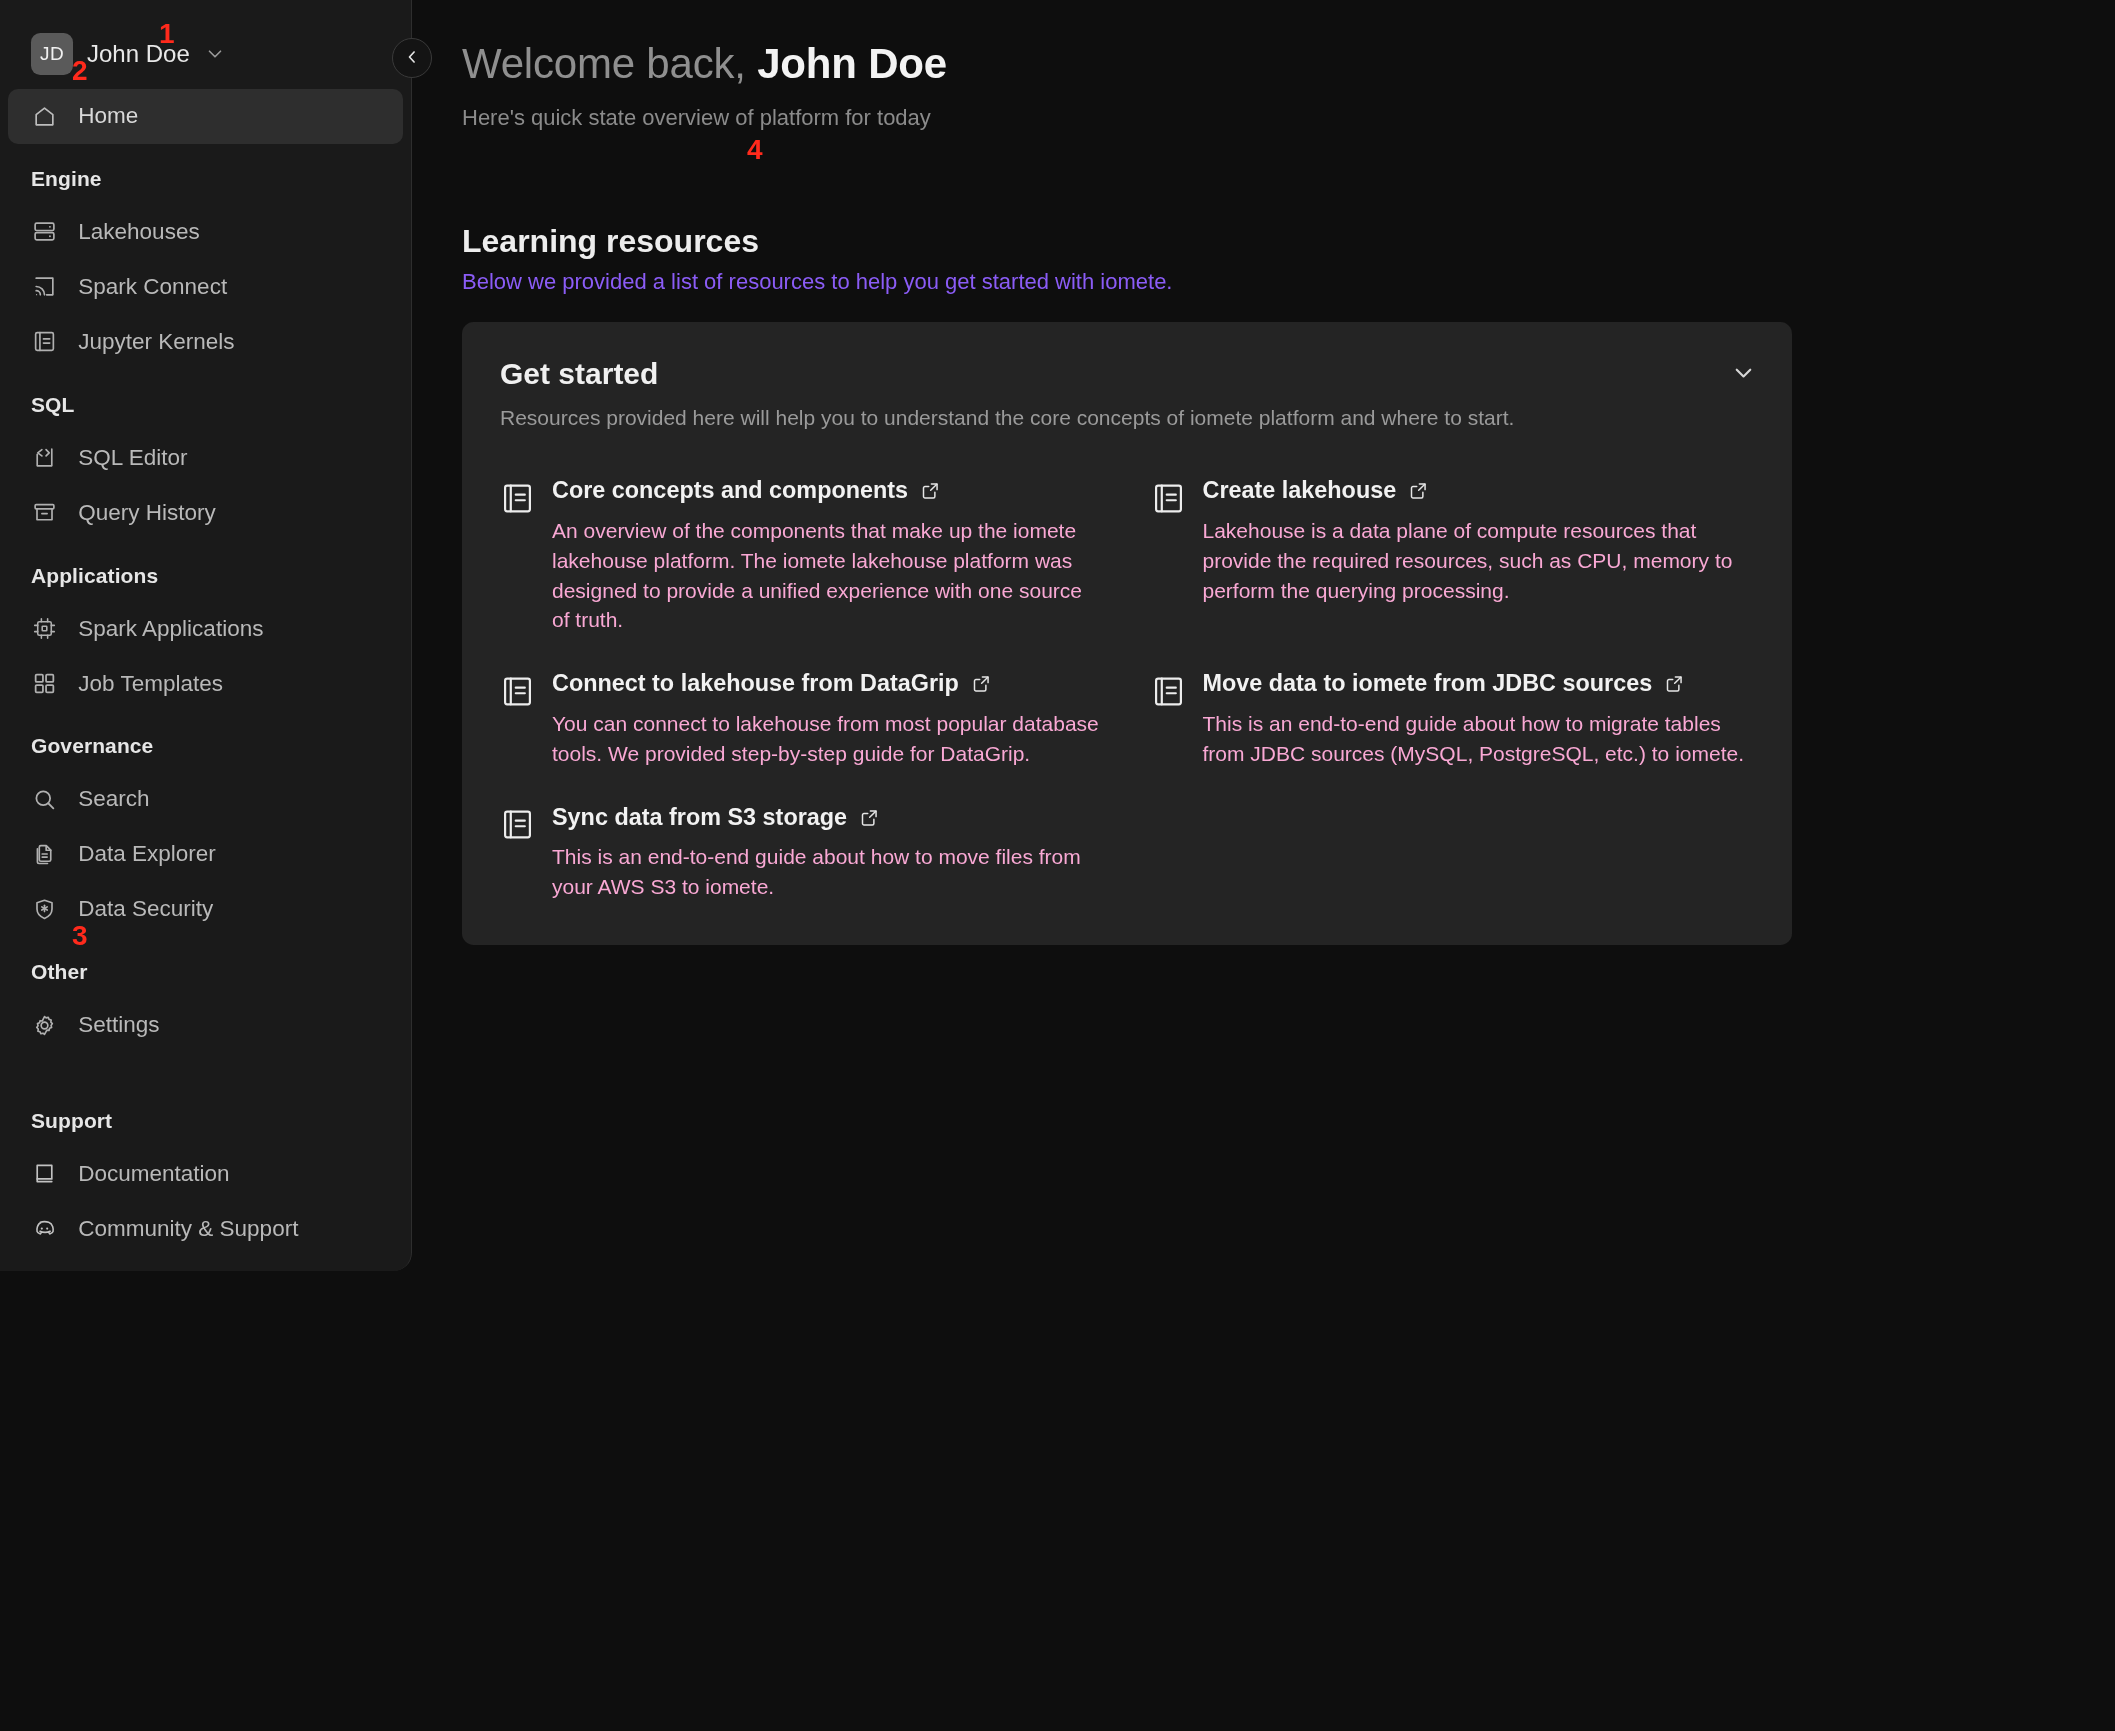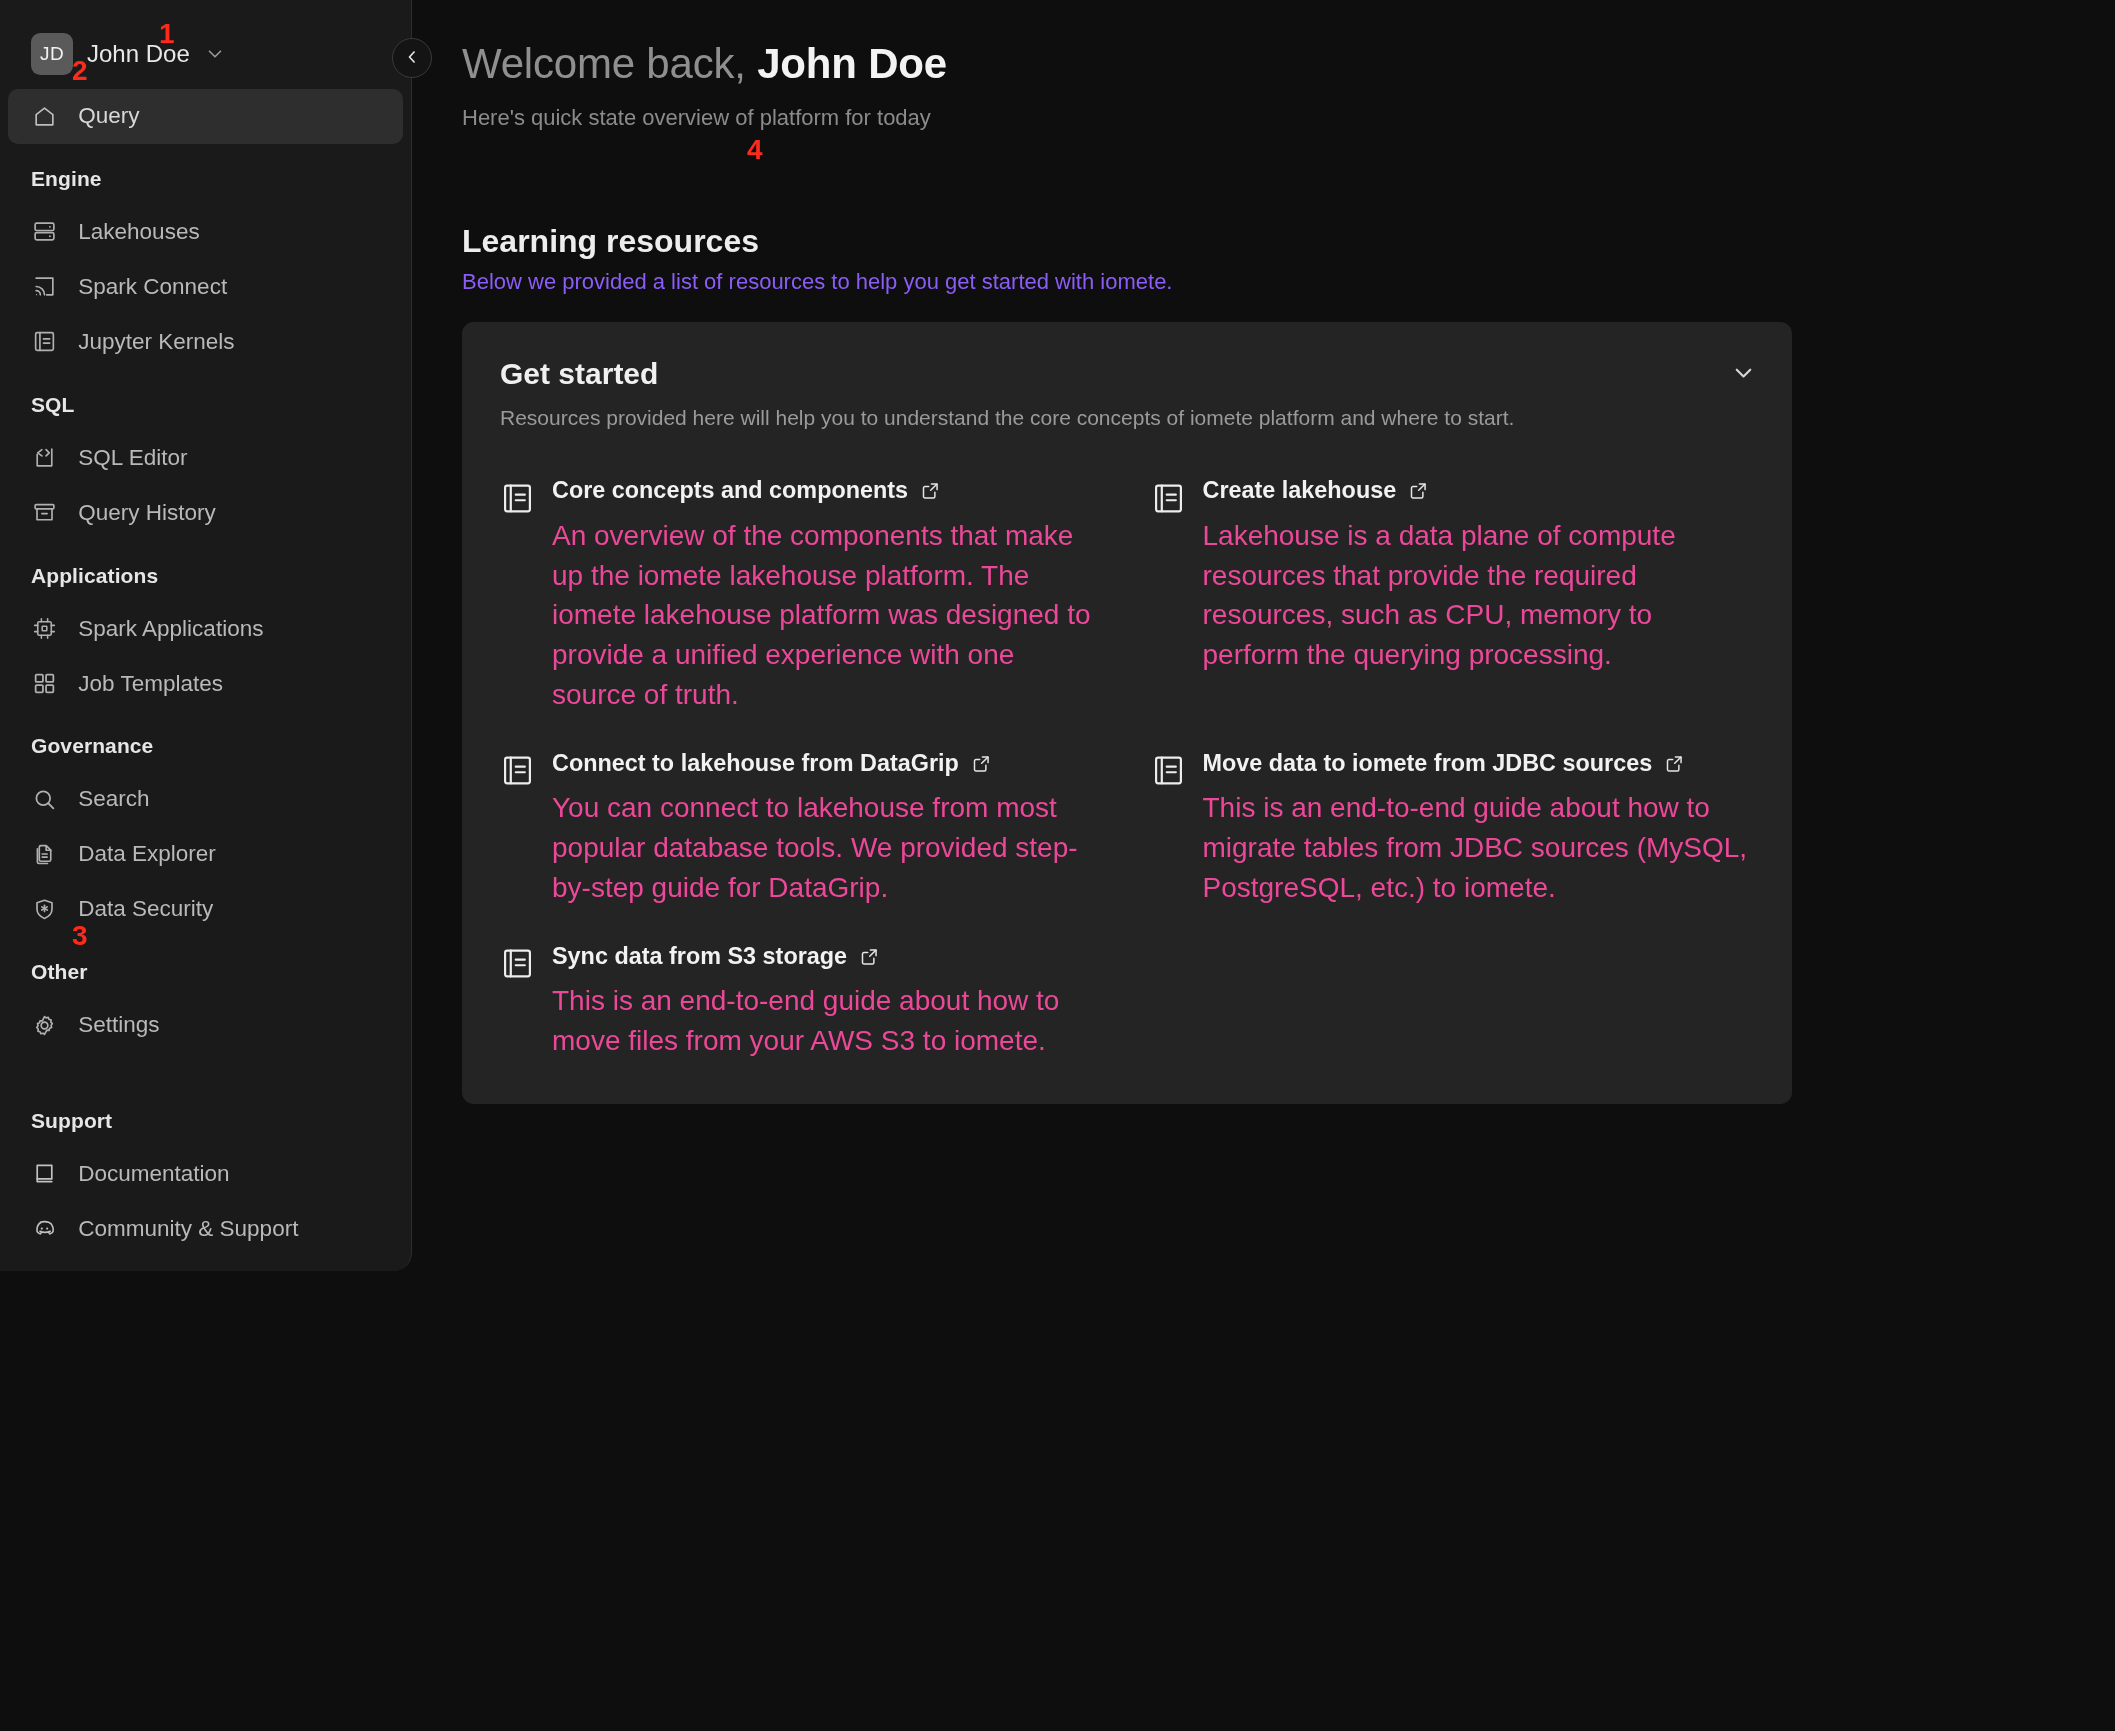--- a/index.html
+++ b/index.html
@@ -88,21 +88,21 @@
     display: grid;
     grid-template-columns: 1fr 1fr;
     column-gap: 47px;
     row-gap: 35px;
   }
   .res-item { display: flex; gap: 17px; }
   .res-ico { flex: 0 0 35px; padding-top: 3.3px; }
   .res-body { flex: 1 1 auto; max-width: 635px; }
   .res-head { display: flex; align-items: center; gap: 11.7px; }
   .res-title { font-size: 23.4px; color: #f2f2f2; font-weight: 700; }
-  .res-desc { font-size: 28px; color: #ec4899; line-height: 1.42; margin-top: 11.7px; }
+  .res-desc { font-size: 21px; color: #f9a8d4; line-height: 1.42; margin-top: 11.7px; }
   .ext-ico { display: flex; align-items: center; cursor: pointer; }
 
   
   .anno {
     position: absolute; color: #ff2a1c; font-size: 28px; font-weight: 700;
     font-family: "Liberation Sans", sans-serif; z-index: 20;
   }
 </style>
 </head>
 <body>
@@ -122,21 +122,21 @@
     </div>
 
     <div class="nav-scroll">
 
       <div class="nav-item active">
         <span class="nav-icon">
           <svg width="25" height="25" viewBox="0 0 24 24" fill="none" stroke="#bdbdbd" stroke-width="1.6" stroke-linecap="round" stroke-linejoin="round">
               <path d="M4 20V10.2L12 4l8 6.2V20z"></path>
             </svg>
         </span>
-        <span class="lbl">Query</span>
+        <span class="lbl">Home</span>
       </div>
 
       <div class="nav-group-title">Engine</div>
       <div class="nav-item">
         <span class="nav-icon">
           <svg width="25" height="25" viewBox="0 0 24 24" fill="none" stroke="#b0b0b0" stroke-width="1.6" stroke-linecap="round" stroke-linejoin="round">
               <rect x="3" y="4" width="18" height="7" rx="1.5"></rect>
               <rect x="3" y="13" width="18" height="7" rx="1.5"></rect>
               <circle cx="17.2" cy="7.5" r=".9" fill="#b0b0b0" stroke="none"></circle>
               <circle cx="17.2" cy="16.5" r=".9" fill="#b0b0b0" stroke="none"></circle>

